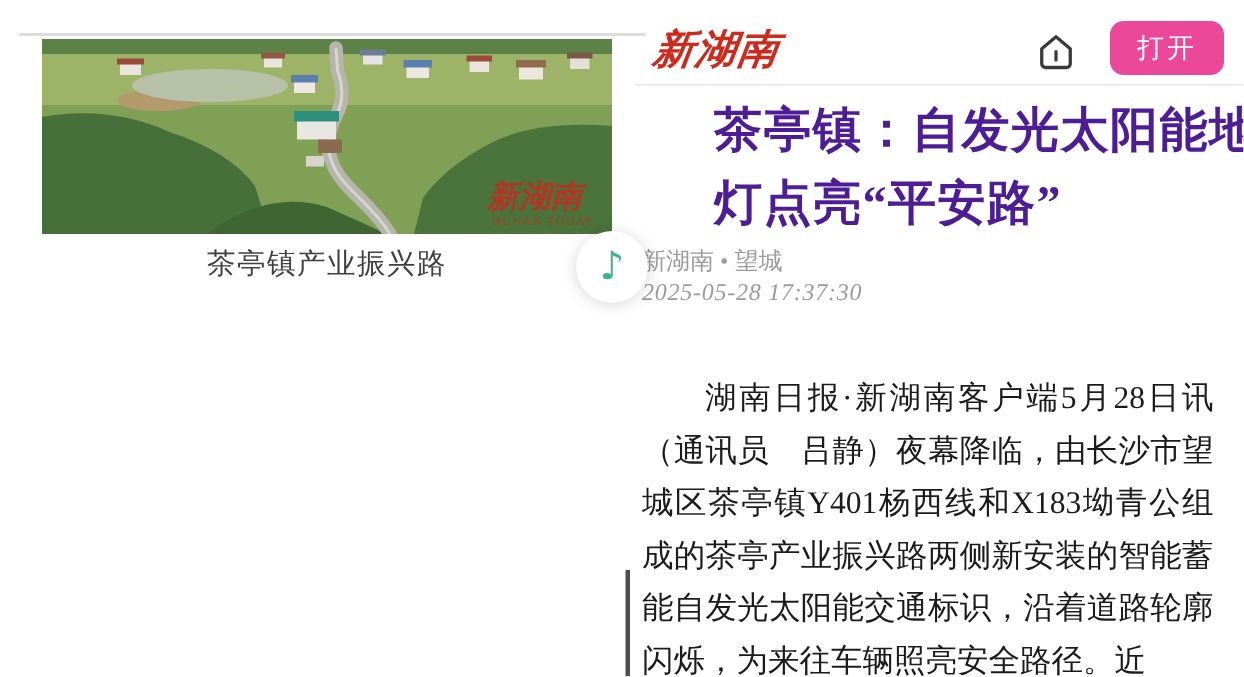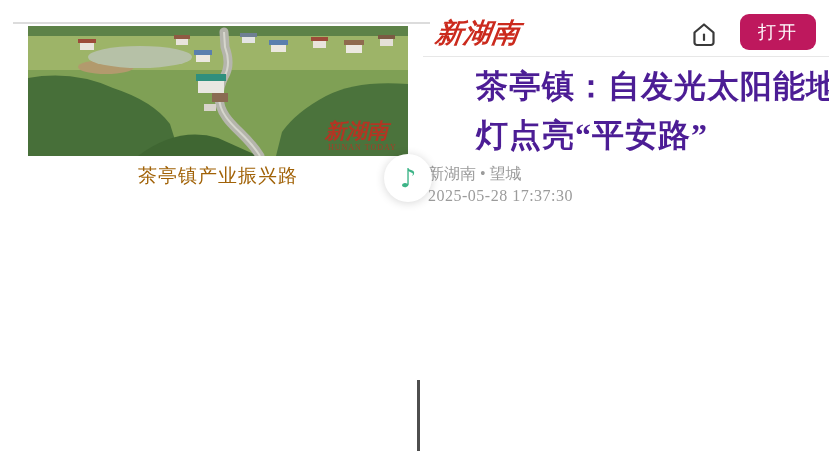--- a/index.html
+++ b/index.html
@@ -11,21 +11,21 @@
   }
   .hairline-top {
     position:absolute; left:13px; top:22px; width:417px; height:2px;
     background:#dcdcdc;
   }
   
   .photo-wrap { position:absolute; left:28px; top:26px; width:380px; height:130px; overflow:hidden; }
   .photo-wrap svg { display:block; width:100%; height:100%; }
   .photo-caption {
     position:absolute; left:28px; top:163px; width:380px;
-    text-align:center; font-size:19px; color:#a16207; letter-spacing:1px;
+    text-align:center; font-size:19px; color:#404040; letter-spacing:1px;
   }
   .left-para, .right-para {
     position:absolute; font-size:21px; line-height:35px; color:#1b1b1b;
     text-align:justify; text-indent:2em;
   }
   .left-para  { left:28px;  top:220px; width:383px; height:231px; overflow:hidden; }
   .right-para { left:428px; top:248px; width:381px; height:203px; overflow:hidden; }
   
   .music-btn {
     position:absolute; left:384px; top:154px; width:48px; height:48px;
@@ -44,42 +44,42 @@
   .brand {
     position:absolute; left:510px; top:22px;
     font-size:20px; color:#222222; letter-spacing:1px;
   }
   .home-btn {
     position:absolute; left:690px; top:21px; width:28px; height:27px;
     background:none; border:none; cursor:pointer; padding:0;
   }
   .open-btn {
     position:absolute; left:740px; top:14px; width:76px; height:36px;
-    background:#be185d; color:#ffffff; border:none; border-radius:9px;
+    background:#ec4899; color:#ffffff; border:none; border-radius:9px;
     font-size:18px; letter-spacing:2px; cursor:pointer;
     font-family:"Liberation Sans","DejaVu Sans",sans-serif;
   }
   .header-divider {
     position:absolute; left:423px; top:56px; width:406px; height:1px;
     background:#e7e7e7;
   }
   .title {
     position:absolute; left:428px; top:62px; width:392px;
     font-size:32px; font-weight:bold; line-height:49px; color:#4c1d95;
     letter-spacing:1px;
     margin-left:48px;
   }
   .byline-row1 {
     position:absolute; left:428px; top:164px; width:379px;
     display:flex; justify-content:space-between;
     font-size:16px; color:#9b9b9b;
   }
   .byline-row2 {
     position:absolute; left:428px; top:187px;
-    font-size:16px; color:#9b9b9b; letter-spacing:.5px;
+    font-size:16px; color:#9b9b9b; letter-spacing:.5px;font-style:italic;
   }
   
   .v-bar {
     position:absolute; left:417px; top:380px; width:3px; height:71px;
     background:#4e4e4e;
   }
 </style>
 </head>
 <body>
 
@@ -157,16 +157,17 @@
 
   <div class="header-divider"></div>
 
   <h1 class="title">茶亭镇：自发光太阳能地灯点亮“平安路”</h1>
 
   <div class="byline-row1">
     <span>新湖南 • 望城</span>
   </div>
   <div class="byline-row2">2025-05-28 17:37:30</div>
 
+  <p class="right-para">湖南日报·新湖南客户端5月28日讯（通讯员　吕静）夜幕降临，由长沙市望城区茶亭镇Y401杨西线和X183坳青公组成的茶亭产业振兴路两侧新安装的智能蓄能自发光太阳能交通标识，沿着道路轮廓闪烁，为来往车辆照亮安全路径。近</p>
 
   <div class="v-bar"></div>
 
 </div>
 
 </body></html>

